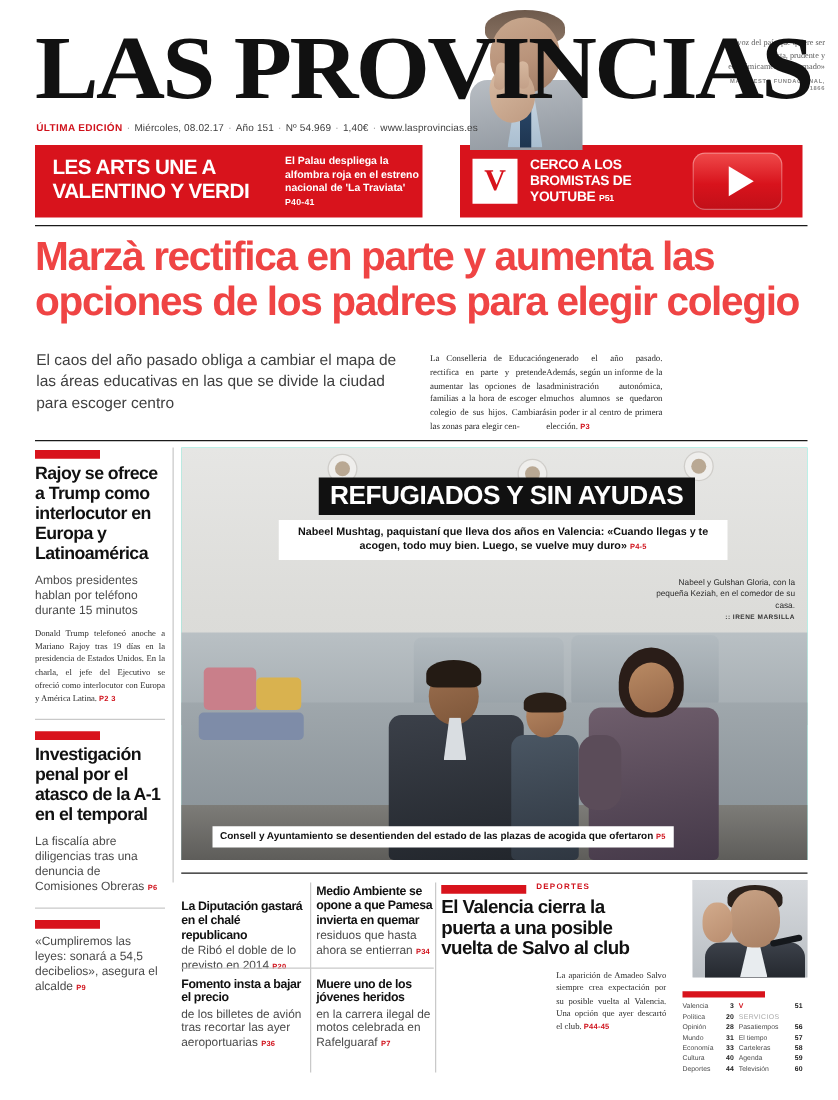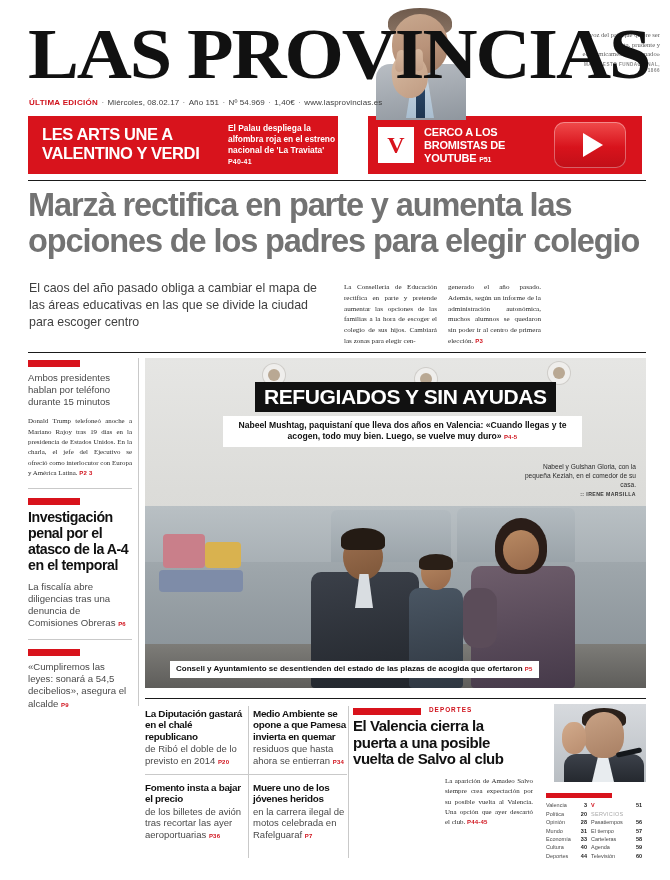--- a/index.html
+++ b/index.html
@@ -119,29 +119,29 @@
   .yt .tri{
     width:0;height:0;border-left:20px solid #fff;border-top:12px solid transparent;border-bottom:12px solid transparent;
     margin-left:5px;
   }
 
   .rule{position:absolute;background:#1a1a1a;}
 
   
   .lead-head{
     position:absolute;left:28px;top:188px;width:618px;
-    font-weight:bold;font-size:32.5px;line-height:1.1;letter-spacing:-1.1px;color:#737373;
+    font-weight:bold;font-size:32.5px;line-height:1.1;letter-spacing:-1.1px;color:#ef4444;
   }
   .lead-sub{
     position:absolute;left:29px;top:280px;width:300px;
     font-size:12.4px;line-height:1.36;color:#3f3f3f;font-weight:300;
   }
   .lead-cols{
     position:absolute;left:344px;top:282px;width:302px;
-    display:flex;gap:11px;
+    display:flex;
   }
   .lead-cols .col{
     width:93px;
     font-family:"Liberation Serif",serif;
     font-size:7.1px;line-height:1.52;color:#2b2b2b;text-align:justify;
   }
   .pg-red{color:#d0111b;font-family:"Liberation Sans",sans-serif;font-weight:bold;font-size:6px;letter-spacing:0.2px;}
 
   
   .leftcol{position:absolute;left:28px;top:360px;width:104px;}
@@ -323,32 +323,33 @@
     </div>
   </div>
 
   <div class="rule" style="left:28px;top:352px;width:618px;height:1px;"></div>
   <div class="vline" style="left:138px;top:358px;height:348px;"></div>
 
   <div class="leftcol">
 
     <div>
       <div class="redtab"></div>
+      <div class="lc-head">Rajoy se ofrece a Trump como interlocutor en Europa y Latinoamérica</div>
       <div class="lc-sub">Ambos presidentes hablan por teléfono durante 15 minutos</div>
       <div class="lc-body">
         <span>Donald Trump telefoneó anoche a Mariano Rajoy tras 19 días en la presidencia de Estados Unidos. En la charla, el jefe del Ejecutivo se ofreció como interlocutor con Europa y América Latina.</span>
         <span class="pg-red">P2 3</span>
       </div>
     </div>
 
     <div class="lc-sep"></div>
 
     <div>
       <div class="redtab"></div>
-      <div class="lc-head">Investigación penal por el atasco de la A-4 en el temporal</div>
+      <div class="lc-head">Investigación penal por el atasco de la A-1 en el temporal</div>
       <div class="lc-sub">
         <span>La fiscalía abre diligencias tras una denuncia de Comisiones Obreras</span>
         <span class="pg-red">P6</span>
       </div>
     </div>
 
     <div class="lc-sep"></div>
 
     <div>
       <div class="redtab"></div>
@@ -418,21 +419,21 @@
     <div class="photo-foot">
       <span>Consell y Ayuntamiento se desentienden del estado de las plazas de acogida que ofertaron</span>
       <span class="pg-red">P5</span>
     </div>
   </div>
 
   <div class="rule" style="left:145px;top:698px;width:501px;height:1px;"></div>
 
   <div class="bot">
 
-    <div class="bcol" style="left:0;top:2px;">
+    <div class="bcol" style="left:0;top:14px;">
       <h4>La Diputación gastará en el chalé republicano</h4>
       <p>
         <span>de Ribó el doble de lo previsto en 2014</span>
         <span class="pg-red">P20</span>
       </p>
     </div>
 
     <div class="bcol" style="left:0;top:76px;">
       <h4>Fomento insta a bajar el precio</h4>
       <p>

